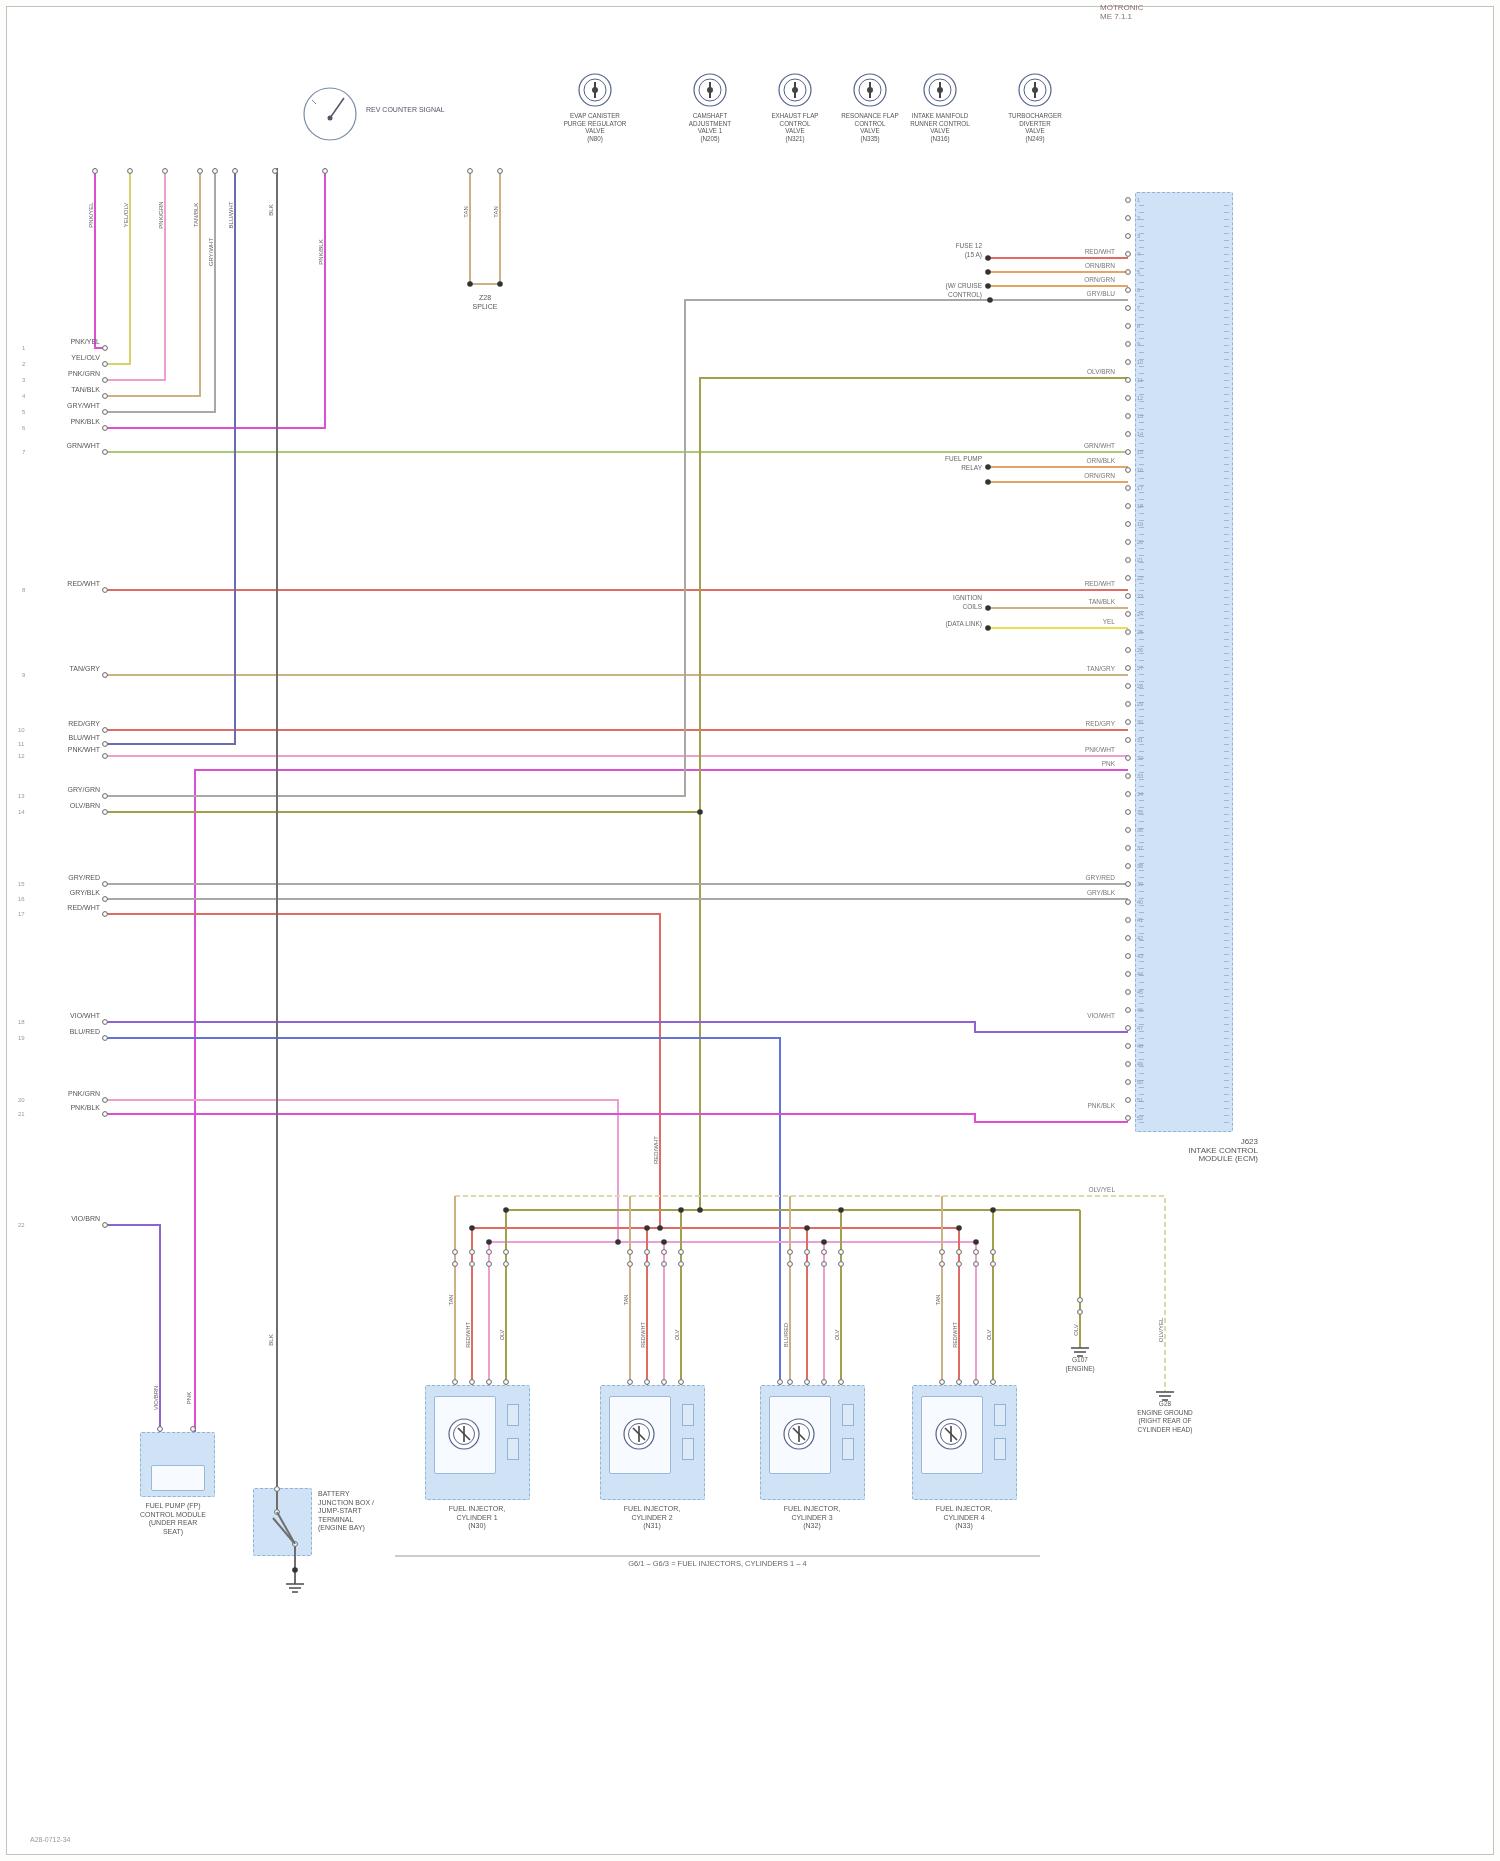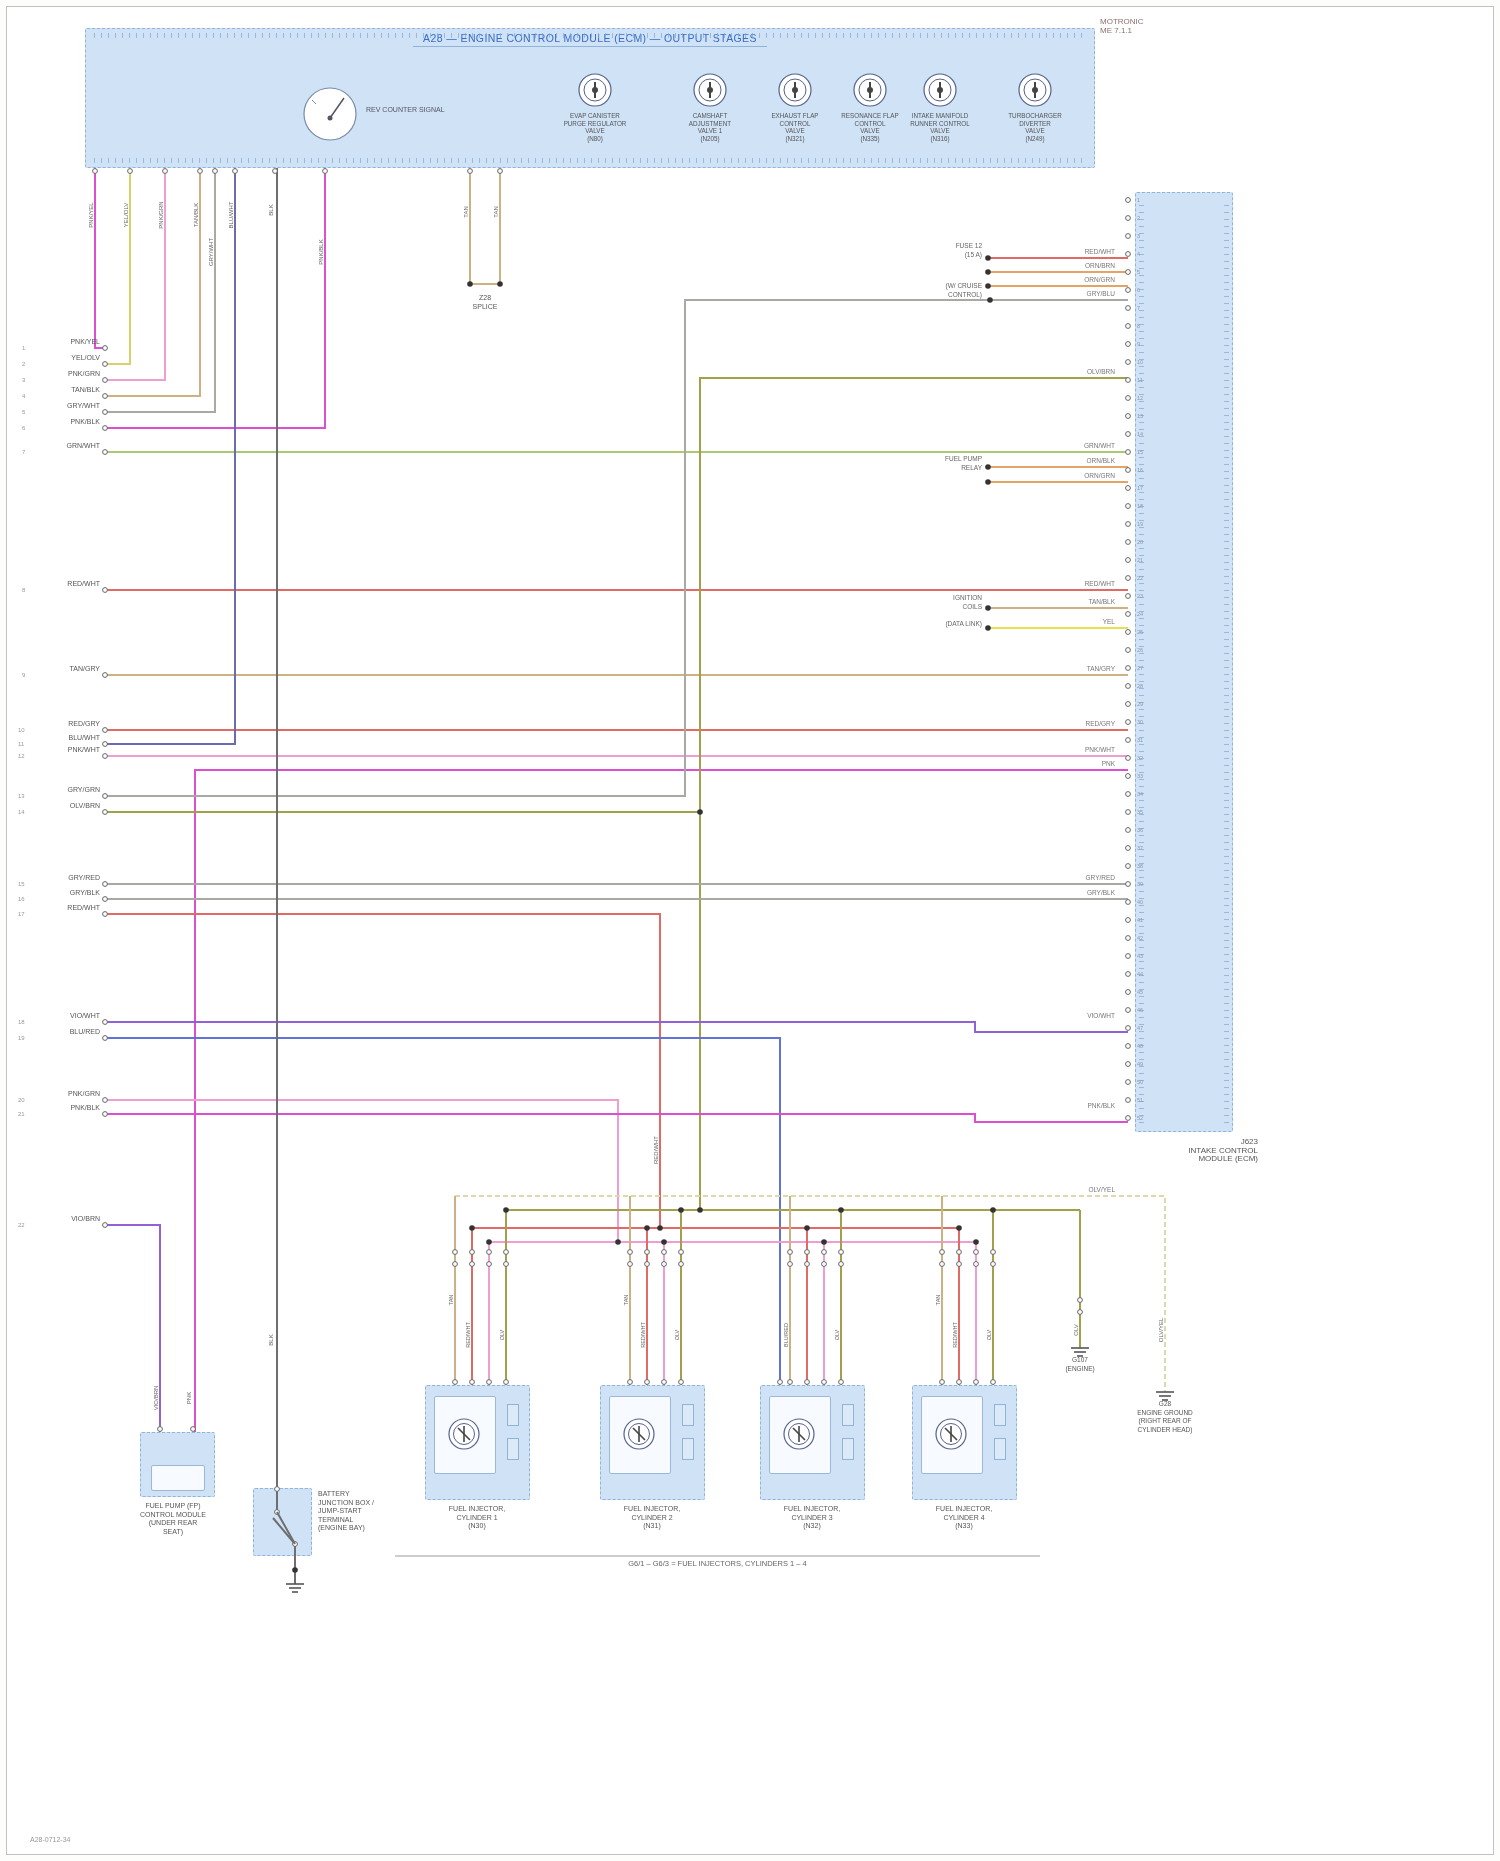--- a/index.html
+++ b/index.html
@@ -18,25 +18,20 @@
   .lbl.rot{transform:translate(-50%,-50%) rotate(-90deg);white-space:nowrap;}
   svg{position:absolute;left:0;top:0;pointer-events:none;}
   #overlay{position:absolute;left:0;top:0;width:100%;height:100%;pointer-events:none;}
 </style>
 </head>
 <body>
 
 <div id="stage">
   <div class="page"></div>
 
-  <div class="box" id="top-module" style="left:85px;top:28px;width:1010px;height:140px;">
-    <div class="ticks-h" style="top:4px;"></div>
-    <div class="title">A28 — ENGINE CONTROL MODULE (ECM) — OUTPUT STAGES</div>
-    <div class="ticks-h" style="bottom:4px;"></div>
-  </div>
 
   <div class="box" style="left:1135px;top:192px;width:98px;height:940px;">
     <div class="ticks-v" style="left:3px;"></div>
     <div class="ticks-v" style="right:3px;"></div>
   </div>
 
   <div class="box" style="left:425px;top:1385px;width:105px;height:115px;">
     <div class="inner" style="left:8px;top:10px;width:62px;height:78px;"></div>
     <div class="pinrect" style="right:10px;top:18px;"></div>
     <div class="pinrect" style="right:10px;top:52px;"></div>
@@ -494,21 +489,21 @@
       <div class="lbl rot" style="font-size: 5.5px; color: rgb(102, 102, 102); left: 468px; top: 1335px;">RED/WHT</div>
       <div class="lbl rot" style="font-size: 5.5px; color: rgb(102, 102, 102); left: 502px; top: 1335px;">OLV</div>
       <div class="lbl rot" style="font-size: 5.5px; color: rgb(102, 102, 102); left: 643px; top: 1335px;">RED/WHT</div>
       <div class="lbl rot" style="font-size: 5.5px; color: rgb(102, 102, 102); left: 677px; top: 1335px;">OLV</div>
       <div class="lbl rot" style="font-size: 5.5px; color: rgb(102, 102, 102); left: 786px; top: 1335px;">BLU/RED</div>
       <div class="lbl rot" style="font-size: 5.5px; color: rgb(102, 102, 102); left: 837px; top: 1335px;">OLV</div>
       <div class="lbl rot" style="font-size: 5.5px; color: rgb(102, 102, 102); left: 955px; top: 1335px;">RED/WHT</div>
       <div class="lbl rot" style="font-size: 5.5px; color: rgb(102, 102, 102); left: 989px; top: 1335px;">OLV</div>
     </div>
 
-  <div class="cap r" style="left:1100px;top:18px;width:130px;font-size:8px;color:#8a7070;text-align:left;">MOTRONIC
+  <div class="cap r" style="left:1100px;top:4px;width:130px;font-size:8px;color:#8a7070;text-align:left;">MOTRONIC
 ME 7.1.1</div>
   <div class="cap" style="left:366px;top:106px;font-size:7px;color:#556;">REV COUNTER SIGNAL</div>
   <div class="cap c" style="left:455px;top:294px;width:60px;">Z28
 SPLICE</div>
   <div class="cap c" style="left:547px;top:112px;width:96px;font-size:6.3px;line-height:7.5px;">EVAP CANISTER
 PURGE REGULATOR
 VALVE
 (N80)</div>
   <div class="cap c" style="left:662px;top:112px;width:96px;font-size:6.3px;line-height:7.5px;">CAMSHAFT
 ADJUSTMENT

